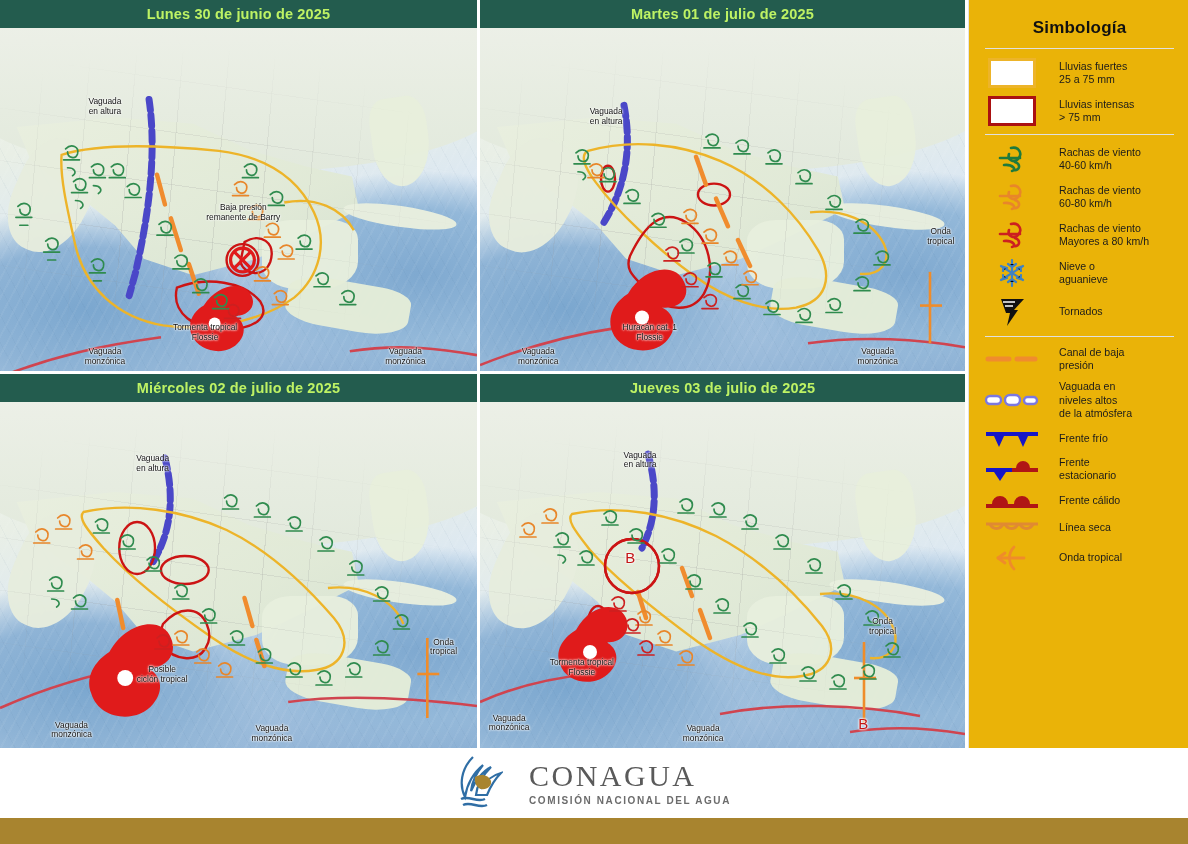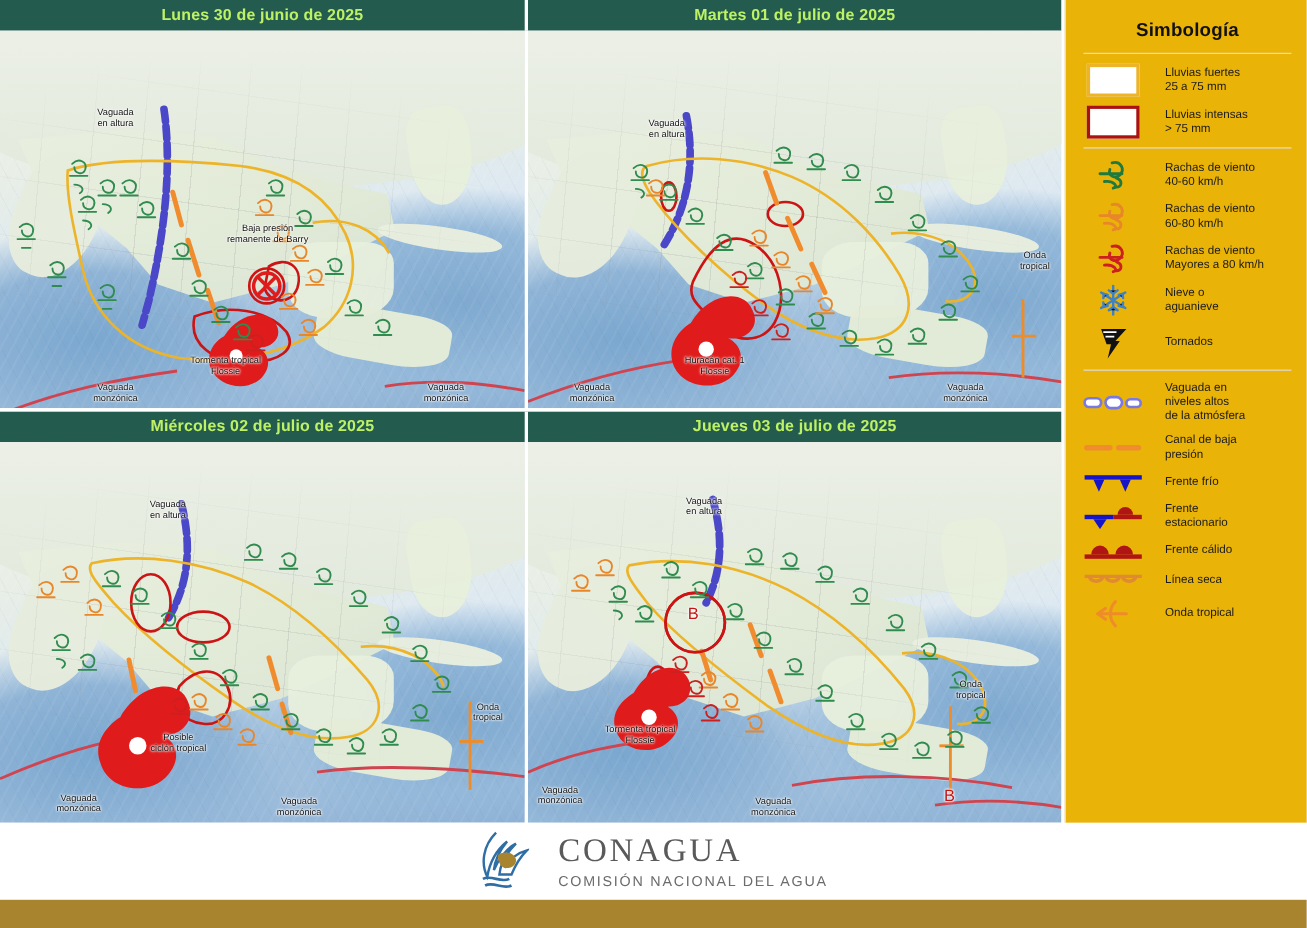--- a/index.html
+++ b/index.html
@@ -129,21 +129,21 @@
   .footer {
     position: absolute; left: 0; top: 748px; width: 1188px; height: 70px;
     display: flex; align-items: center; justify-content: center; gap: 26px;
     background: #fff;
   }
   .logo-text .brand {
     font-family: "Liberation Serif", serif; font-size: 30px; letter-spacing: 2.5px;
     color: #5a5a5a; line-height: 1;
   }
   .logo-text .sub {
-    font-size: 13px; letter-spacing: 1.6px; color: #6c6c6c; margin-top: 4px;
+    font-size: 10px; letter-spacing: 1.6px; color: #6c6c6c; margin-top: 4px; font-weight: bold;
   }
   .goldbar {
     position: absolute; left: 0; top: 818px; width: 1188px; height: 26px;
     background: #a8842f;
   }
 </style>
 </head>
 <body>
 
 <div id="root">
@@ -615,41 +615,41 @@
           <path d="M6 6 H18 M8 10 H16" stroke="#fff" stroke-width="1.6"></path>
           </svg>
       </div>
       <div class="lg-txt">Tornados</div>
     </div>
 
     <div class="lg-rule"></div>
 
     <div class="lg-row">
       <div class="lg-ico">
+        <svg width="54" height="14" viewBox="0 0 54 14">
+          <path d="M3 7 H24 M32 7 H50" stroke="#f08c2e" stroke-width="5" stroke-linecap="round"></path>
+          </svg>
+      </div>
+      <div class="lg-txt">Canal de baja
+presión</div>
+    </div>
+
+    <div class="lg-row">
+      <div class="lg-ico">
         <svg width="56" height="16" viewBox="0 0 56 16">
             <g fill="#fff" stroke="#7b78e0" stroke-width="2.4">
           <rect x="2" y="4" width="15" height="8" rx="4"></rect>
           <rect x="21" y="3" width="15" height="10" rx="5"></rect>
           <rect x="40" y="5" width="13" height="7" rx="3.5"></rect>
             </g>
           </svg>
       </div>
       <div class="lg-txt">Vaguada en
 niveles altos
 de la atmósfera</div>
-    </div>
-
-    <div class="lg-row">
-      <div class="lg-ico">
-        <svg width="54" height="14" viewBox="0 0 54 14">
-          <path d="M3 7 H24 M32 7 H50" stroke="#f08c2e" stroke-width="5" stroke-linecap="round"></path>
-          </svg>
-      </div>
-      <div class="lg-txt">Canal de baja
-presión</div>
     </div>
 
     <div class="lg-row">
       <div class="lg-ico">
         <svg width="56" height="20" viewBox="0 0 56 20">
           <rect x="2" y="4" width="52" height="4" fill="#1616c8"></rect>
           <path d="M10 8 L20 8 L15 19 Z M34 8 L44 8 L39 19 Z" fill="#1616c8"></path>
           </svg>
       </div>
       <div class="lg-txt">Frente frío</div>

